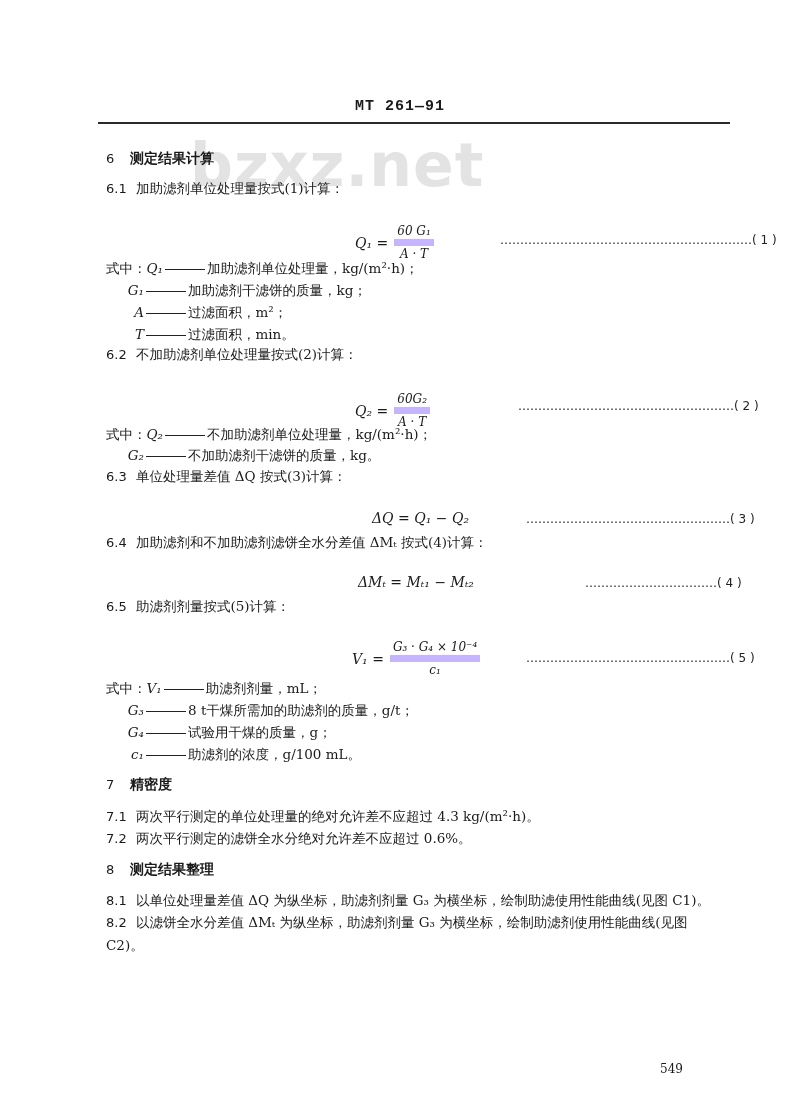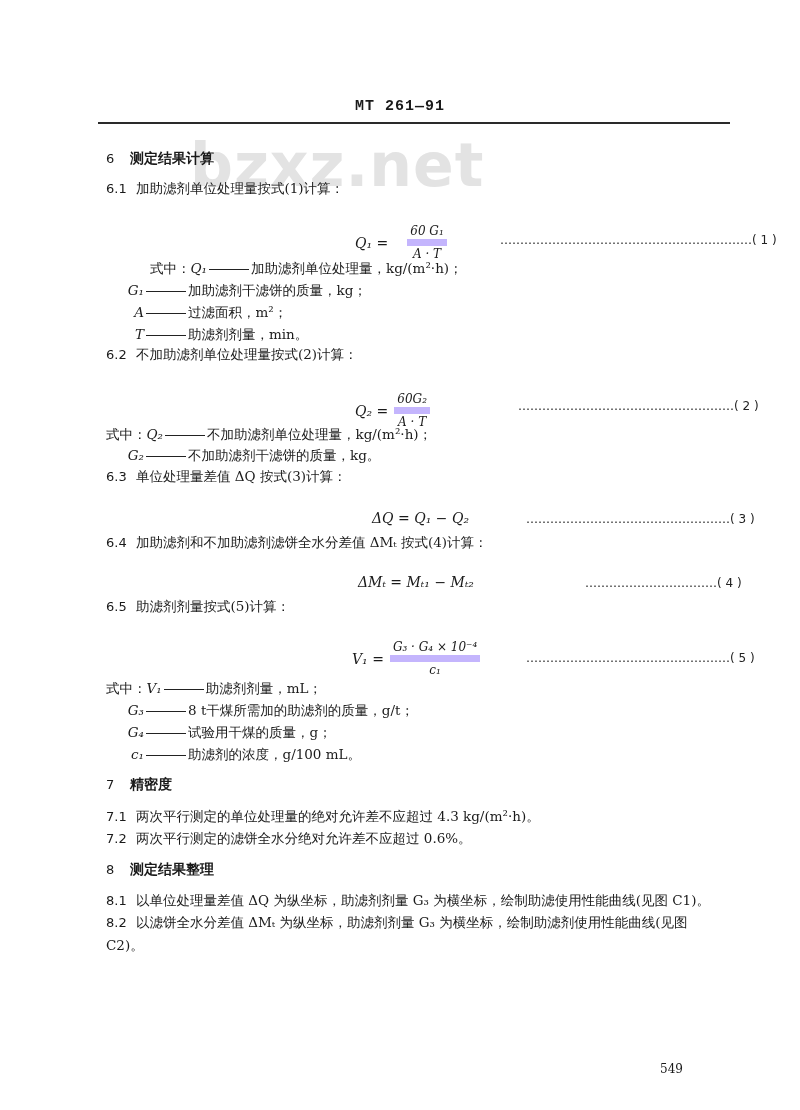--- a/index.html
+++ b/index.html
@@ -45,33 +45,33 @@
 <div class="abs header-rule"></div>
 <div class="abs watermark">bzxz.net</div>
 
 <div class="abs txt h1" style="left:106px;top:150px;">
   <span class="num">6</span><span>测定结果计算</span>
 </div>
 <div class="abs txt" style="left:106px;top:180px;">
   <span class="num">6.1</span><span>加助滤剂单位处理量按式(1)计算：</span>
 </div>
 
-<div class="abs formula" style="left:355px;top:224px;gap:13px;">
+<div class="abs formula" style="left:355px;top:224px;">
   <span>Q₁ =</span>
   <span class="frac">
     <span class="top">60 G₁</span>
     <span class="bot">A · T</span>
   </span>
 </div>
 <div class="abs leader" style="left:500px;top:233px;">………………………………………………………( 1 )</div>
 
-<div class="abs txt" style="left:106px;top:260px;margin-left:44px;"><span>式中：</span><span class="sym" style="min-width:14px">Q₁</span><span class="dash"></span><span>加助滤剂单位处理量，kg/(m²·h)；</span></div>
+<div class="abs txt" style="left:106px;top:260px;"><span>式中：</span><span class="sym" style="min-width:14px">Q₁</span><span class="dash"></span><span>加助滤剂单位处理量，kg/(m²·h)；</span></div>
 <div class="abs txt" style="left:118px;top:282px;"><span class="sym">G₁</span><span class="dash"></span><span>加助滤剂干滤饼的质量，kg；</span></div>
 <div class="abs txt" style="left:118px;top:304px;"><span class="sym">A</span><span class="dash"></span><span>过滤面积，m²；</span></div>
-<div class="abs txt" style="left:118px;top:326px;"><span class="sym">T</span><span class="dash"></span><span>助滤剂剂量，min。</span></div>
+<div class="abs txt" style="left:118px;top:326px;"><span class="sym">T</span><span class="dash"></span><span>过滤面积，min。</span></div>
 
 <div class="abs txt" style="left:106px;top:346px;">
   <span class="num">6.2</span><span>不加助滤剂单位处理量按式(2)计算：</span>
 </div>
 
 <div class="abs formula" style="left:355px;top:392px;">
   <span>Q₂ =</span>
   <span class="frac">
     <span class="top">60G₂</span>
     <span class="bot">A · T</span>

